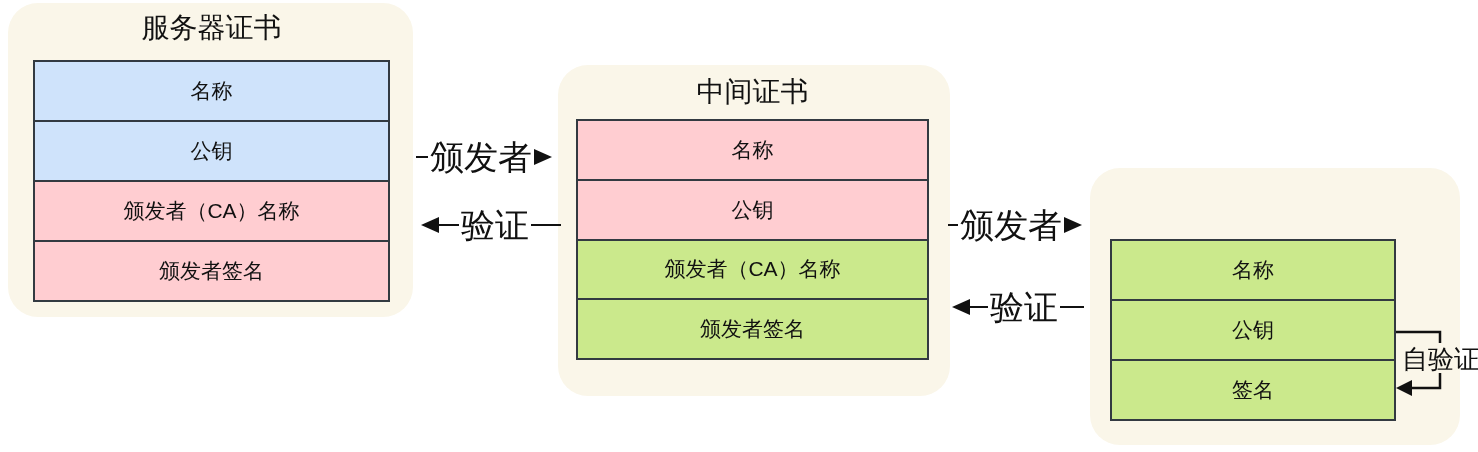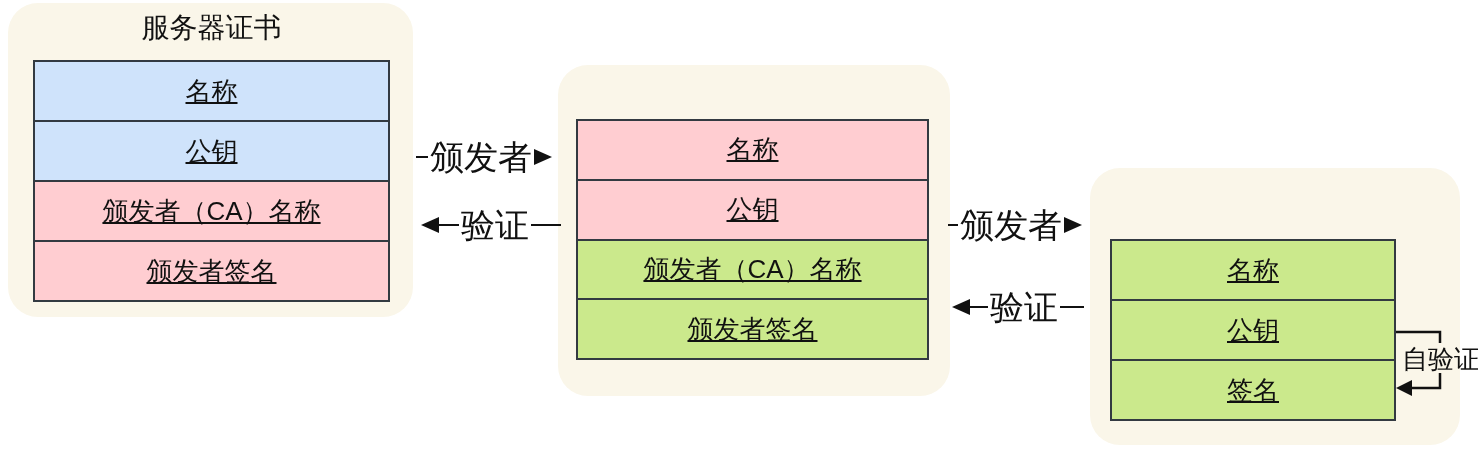--- a/index.html
+++ b/index.html
@@ -6,21 +6,21 @@
     --card-bg:#faf6e9; --row-blue:#cfe3fb; --row-pink:#ffcdd1; --row-green:#cbe98c;
     --table-border:#333a41; --arrow:#111111; --text:#111111; --page-bg:#ffffff;
   }
   html,body{margin:0;padding:0;}
   body{background:var(--page-bg);font-family:"Liberation Sans",sans-serif;color:var(--text);}
   .stage{position:relative;width:1478px;height:448px;background:var(--page-bg);overflow:hidden;}
 
   .card{position:absolute;background:var(--card-bg);border-radius:30px;}
   .card-title{position:absolute;font-size:28px;line-height:30px;text-align:center;white-space:nowrap;color:var(--text);}
   .table{position:absolute;display:flex;flex-direction:column;border:2px solid var(--table-border);box-sizing:border-box;}
-  .row{flex:1;display:flex;align-items:center;justify-content:center;font-size:26px;white-space:nowrap;text-decoration:underline;}
+  .row{flex:1;display:flex;align-items:center;justify-content:center;font-size:21px;white-space:nowrap;}
   .row + .row{border-top:2px solid var(--table-border);}
   .c-blue{background:var(--row-blue);}
   .c-pink{background:var(--row-pink);}
   .c-green{background:var(--row-green);}
 
   .arrow{position:absolute;display:flex;align-items:center;height:32px;}
   .arrow .seg{height:2.5px;background:var(--arrow);}
   .arrow .grow{flex:1;}
   .arrow .lbl{font-size:34px;line-height:30px;white-space:nowrap;padding:0 2px;}
   .head-right{width:0;height:0;border-top:8px solid transparent;border-bottom:8px solid transparent;border-left:18px solid var(--arrow);}
@@ -48,20 +48,21 @@
       <div class="row c-pink">
           <span>颁发者（CA）名称</span>
         </div>
       <div class="row c-pink">
           <span>颁发者签名</span>
         </div>
     </div>
   </div>
 
   <div class="card" style="left:558px;top:65px;width:392px;height:331px;">
+    <div class="card-title" style="left:18px;top:12px;width:353px;">中间证书</div>
     <div class="table" style="left:18px;top:54px;width:353px;height:241px;">
       <div class="row c-pink">
           <span>名称</span>
         </div>
       <div class="row c-pink">
           <span>公钥</span>
         </div>
       <div class="row c-green">
           <span>颁发者（CA）名称</span>
         </div>

